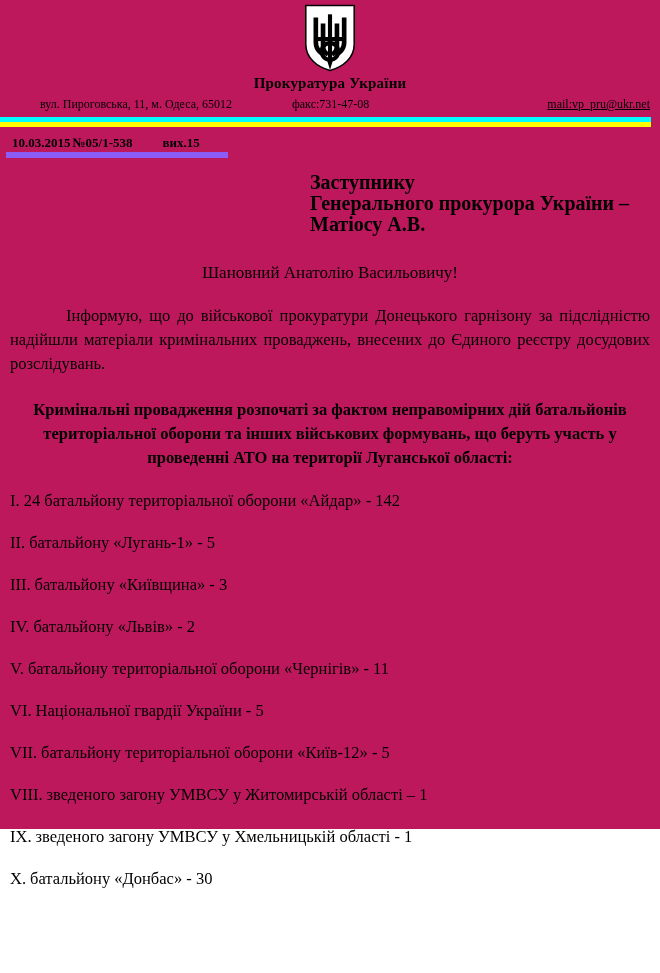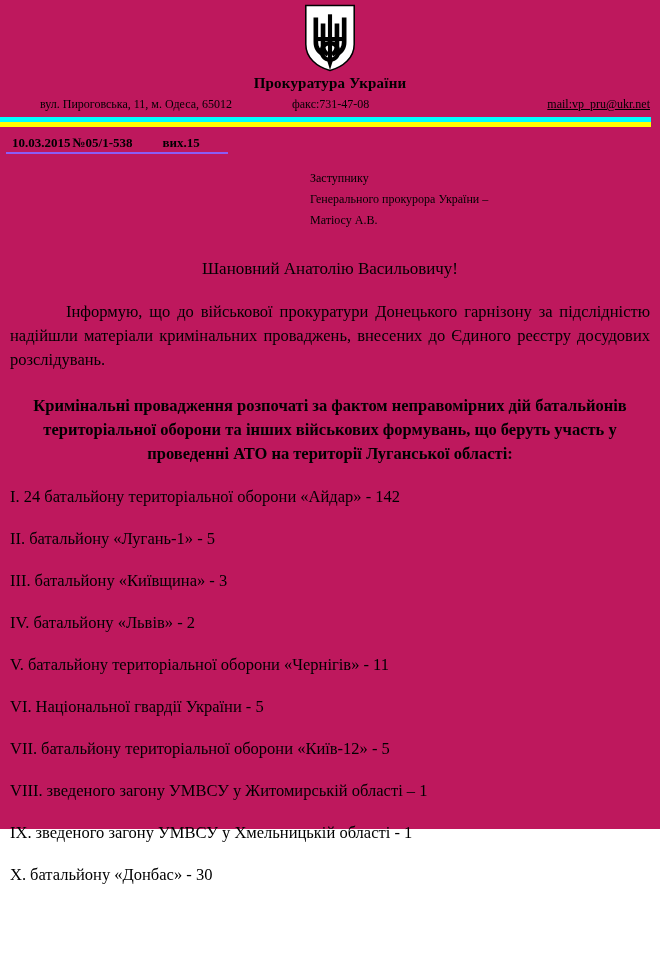--- a/index.html
+++ b/index.html
@@ -98,37 +98,37 @@
   .flagbar .yellow {
     height: 5px;
     background: #ffff00;
   }
 
   
   .refline {
     margin-top: 7px;
     margin-left: 6px;
     width: 222px;
-    border-bottom: 2px solid #8b5cf6;
+    border-bottom: 6px solid #8b5cf6;
     font-size: 13px;
     line-height: 17px;
     font-weight: bold;
     padding-bottom: 1px;
     white-space: nowrap;
   }
   .refline .ref-date { margin-left: 6px; }
   .refline .ref-no { margin-left: 2px; }
   .refline .ref-out { margin-left: 30px; }
 
   
   .addressee {
     margin-top: 14px;
     margin-left: 310px;
-    font-weight: normal;
-    font-size: 12px;
+    font-weight: bold;
+    font-size: 20px;
     line-height: 21px;
   }
   .addressee div { white-space: nowrap; }
 
   
   .greeting {
     margin-top: 28px;
     text-align: center;
     font-weight: normal;
     font-size: 17px;

